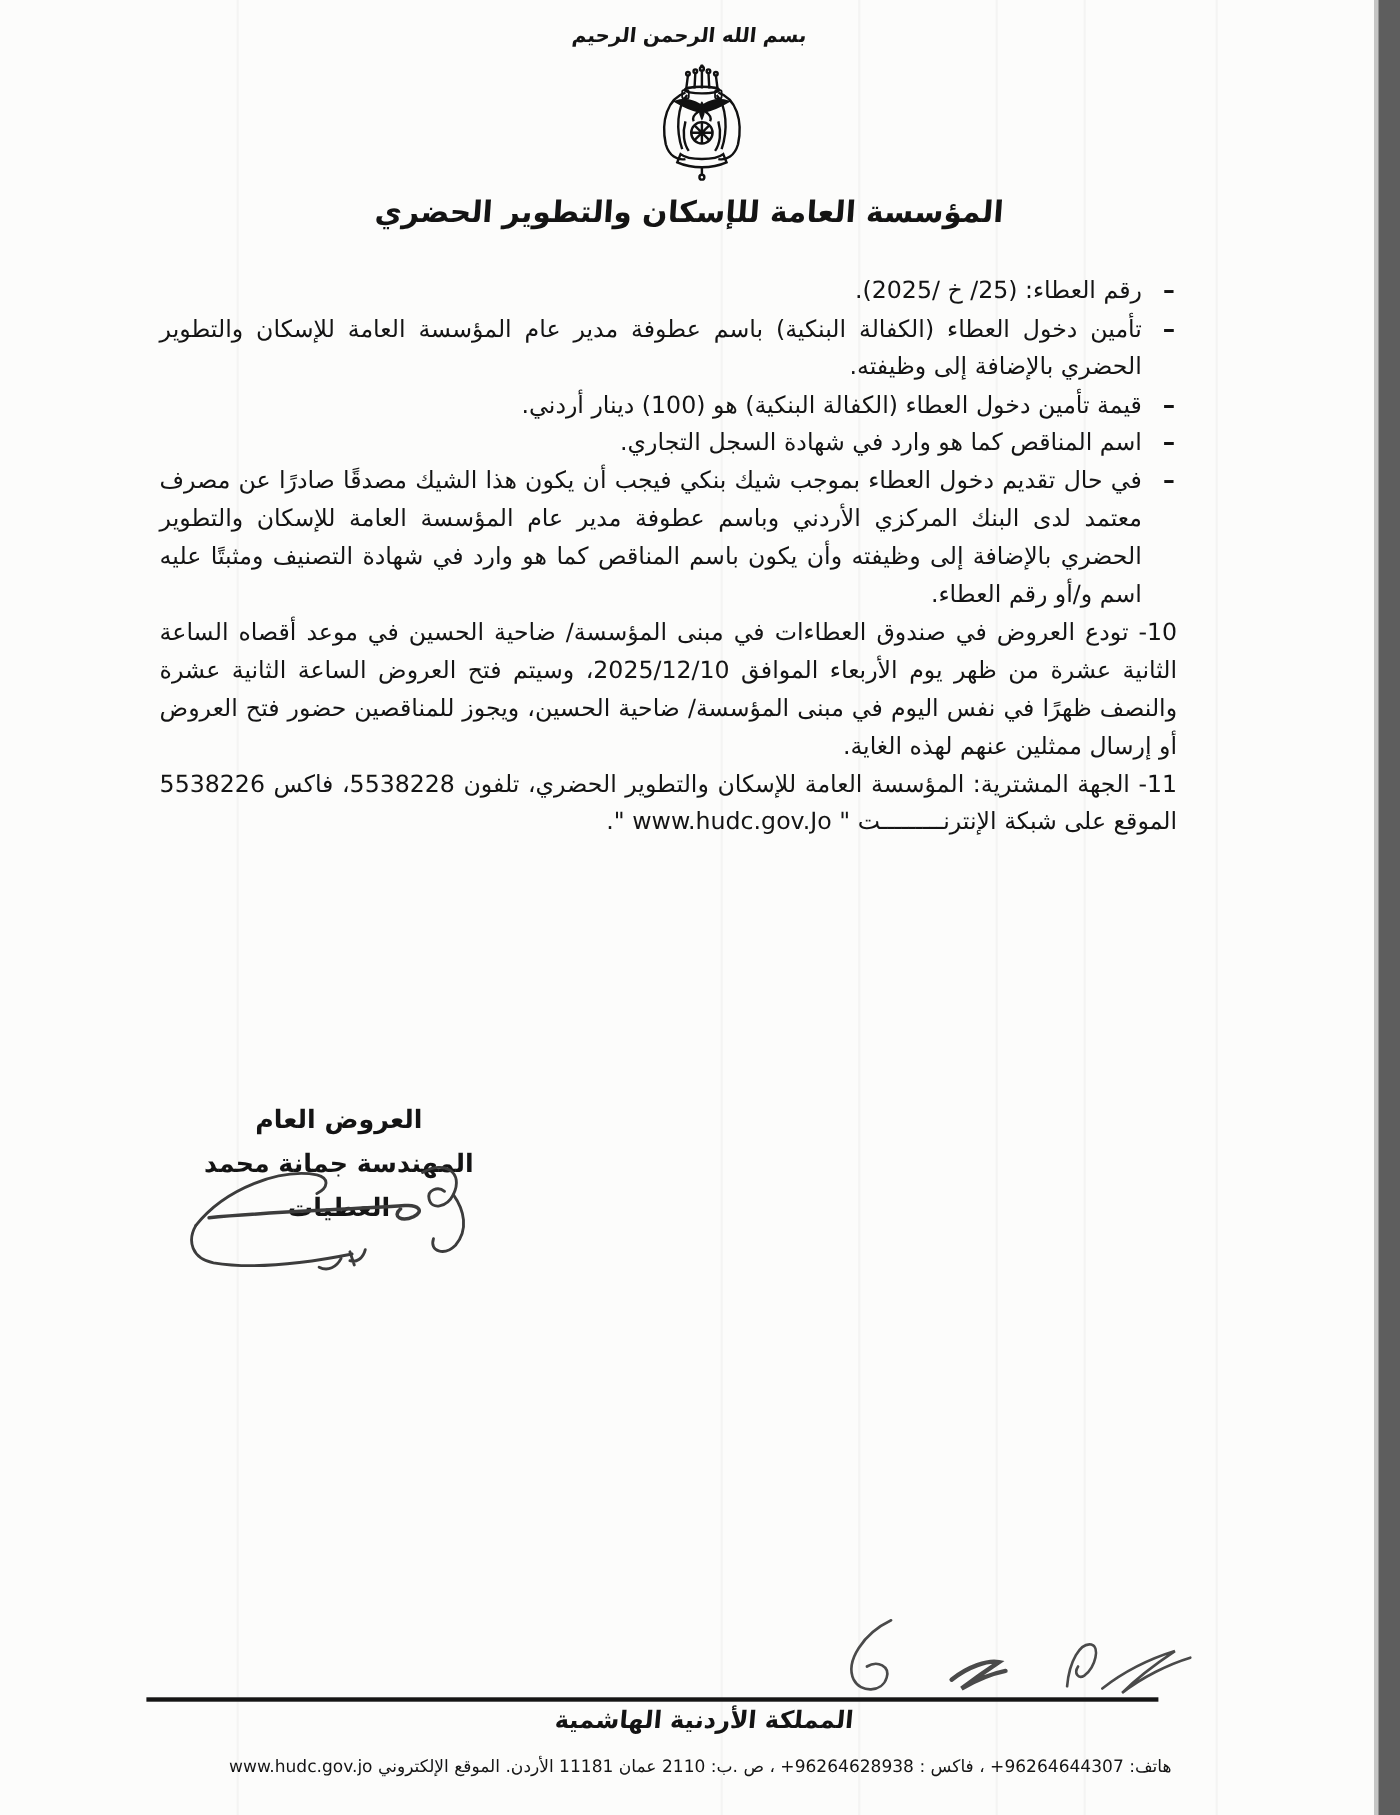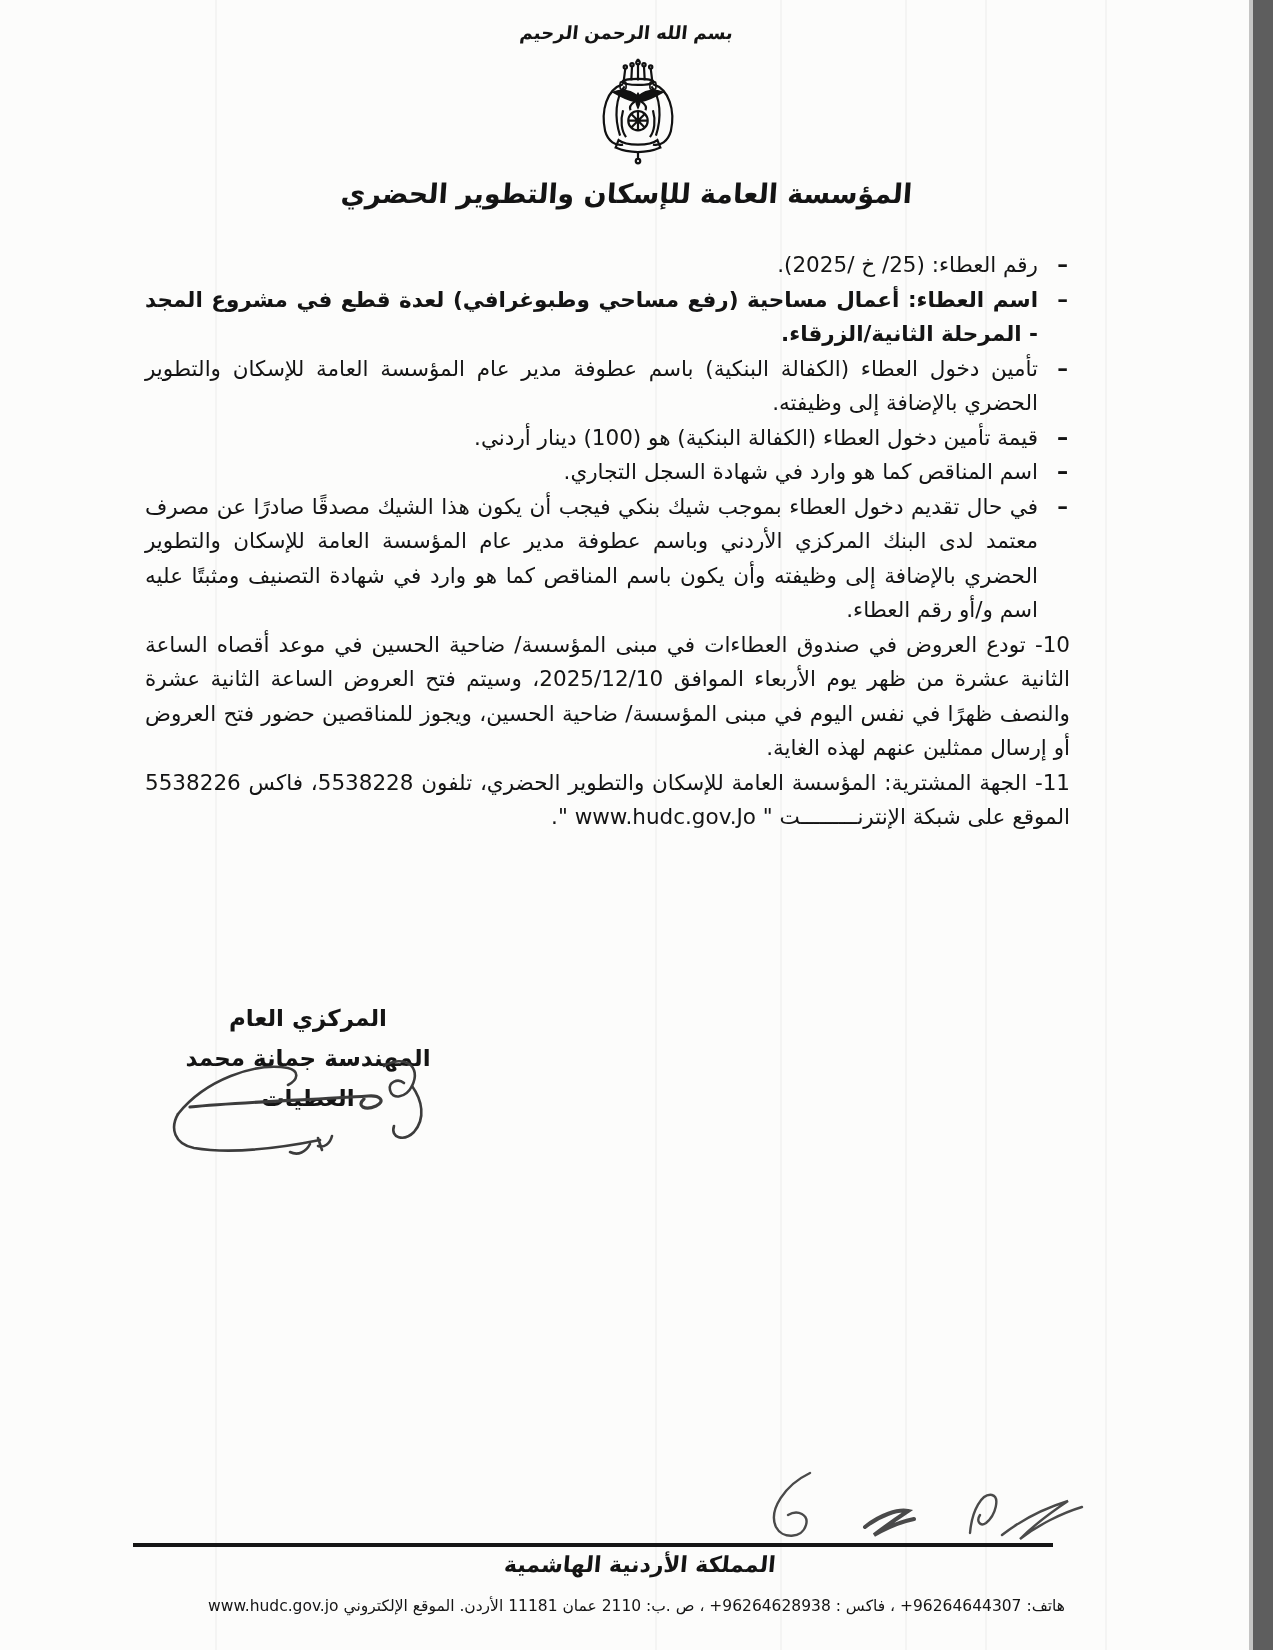--- a/index.html
+++ b/index.html
@@ -114,21 +114,20 @@
 
   <div class="org-calligraphy">المؤسسة العامة للإسكان والتطوير الحضري</div>
 
   <div class="body-text">
     <div class="li">
       <span class="dash">–</span>
       <span>رقم العطاء: (25/ خ /2025).</span>
     </div>
     <div class="li bold">
       <span class="dash">–</span>
-      <span>اسم العطاء: أعمال مساحية (رفع مساحي وطبوغرافي) لعدة قطع في مشروع المجد - المرحلة الثانية/الزرقاء.</span>
     </div>
     <div class="li">
       <span class="dash">–</span>
       <span>تأمين دخول العطاء (الكفالة البنكية) باسم عطوفة مدير عام المؤسسة العامة للإسكان والتطوير الحضري بالإضافة إلى وظيفته.</span>
     </div>
     <div class="li">
       <span class="dash">–</span>
     </div>
     <div class="li">
       <span class="dash">–</span>
@@ -147,21 +146,21 @@
     </div>
     <div class="numbered">
       <span class="num">10- </span><span>تودع العروض في صندوق العطاءات في مبنى المؤسسة/ ضاحية الحسين في موعد أقصاه الساعة الثانية عشرة من ظهر يوم الأربعاء الموافق 2025/12/10، وسيتم فتح العروض الساعة الثانية عشرة والنصف ظهرًا في نفس اليوم في مبنى المؤسسة/ ضاحية الحسين، ويجوز للمناقصين حضور فتح العروض أو إرسال ممثلين عنهم لهذه الغاية.</span>
     </div>
     <div class="numbered">
       <span class="num">11- </span><span>الجهة المشترية: المؤسسة العامة للإسكان والتطوير الحضري، تلفون 5538228، فاكس 5538226 الموقع على شبكة الإنترنـــــــــت " www.hudc.gov.Jo ".</span>
     </div>
   </div>
 
   <div class="sign-block">
-    <div>المركزي العام</div>
+    <div>العروض العام</div>
     <div>المهندسة جمانة محمد العطيات</div>
   </div>
 
   <div class="sig-main">
     <svg width="300" height="110" viewBox="0 0 300 110" fill="none" stroke="#3c3c3c" stroke-width="2.6" stroke-linecap="round">
       <path d="M18,62 C45,28 95,10 128,16 C140,19 138,28 128,33"></path>
       <path d="M30,55 C80,50 150,48 208,44 C220,43 226,49 216,54 C205,59 196,54 204,47" stroke-width="3.2"></path>
       <path d="M224,14 C244,2 262,14 252,34 C246,46 232,48 230,38 C228,30 238,26 244,31"></path>
       <path d="M252,34 C262,48 266,66 254,80 C244,90 230,86 234,74"></path>
       <path d="M18,62 C10,76 14,92 34,96 C70,102 120,96 160,88"></path>

